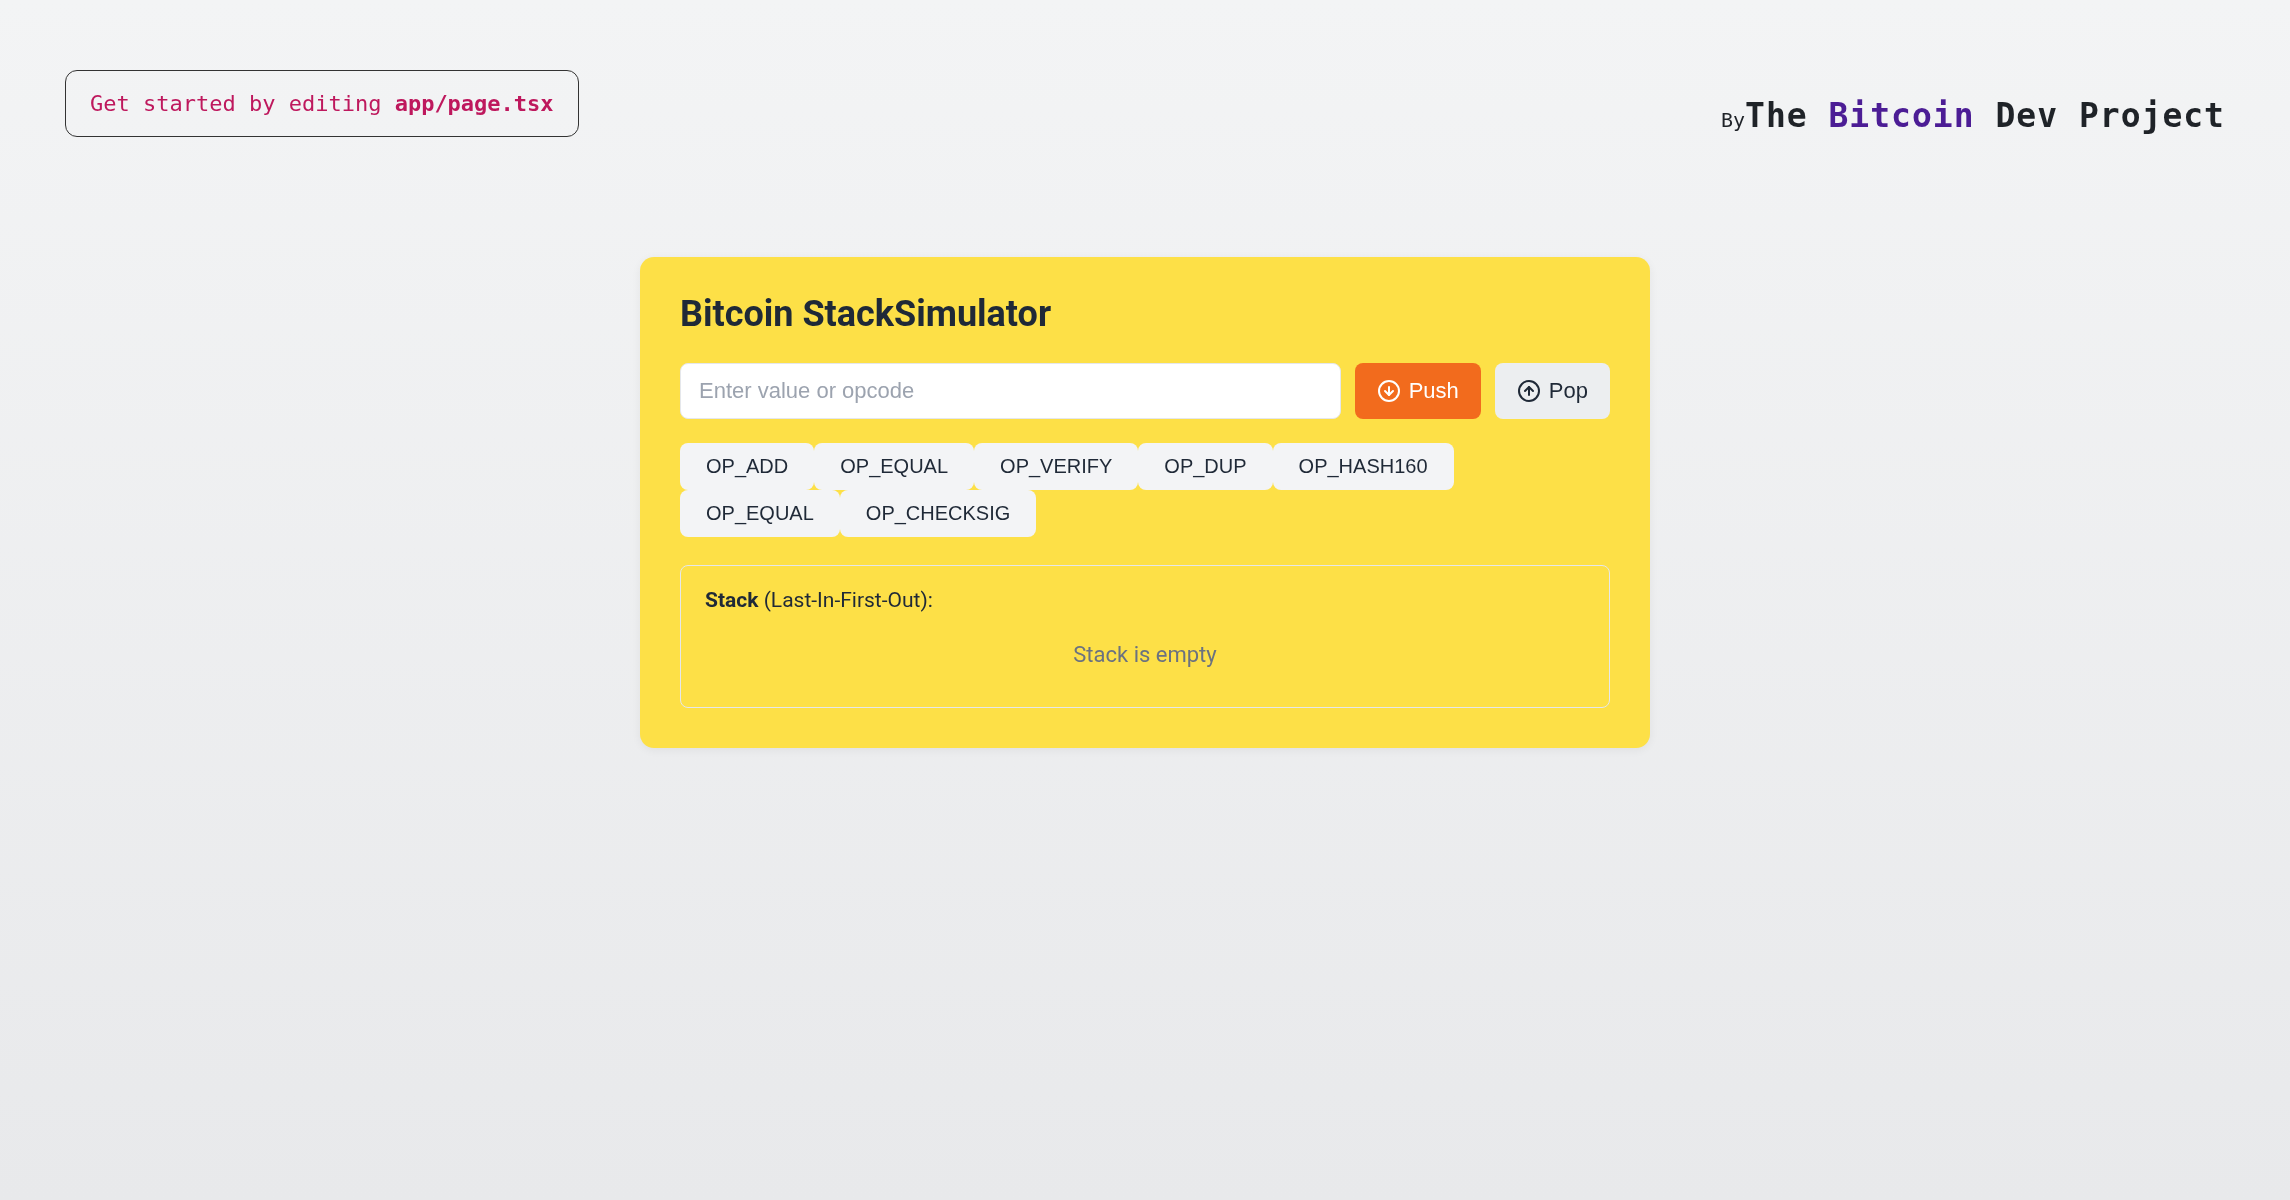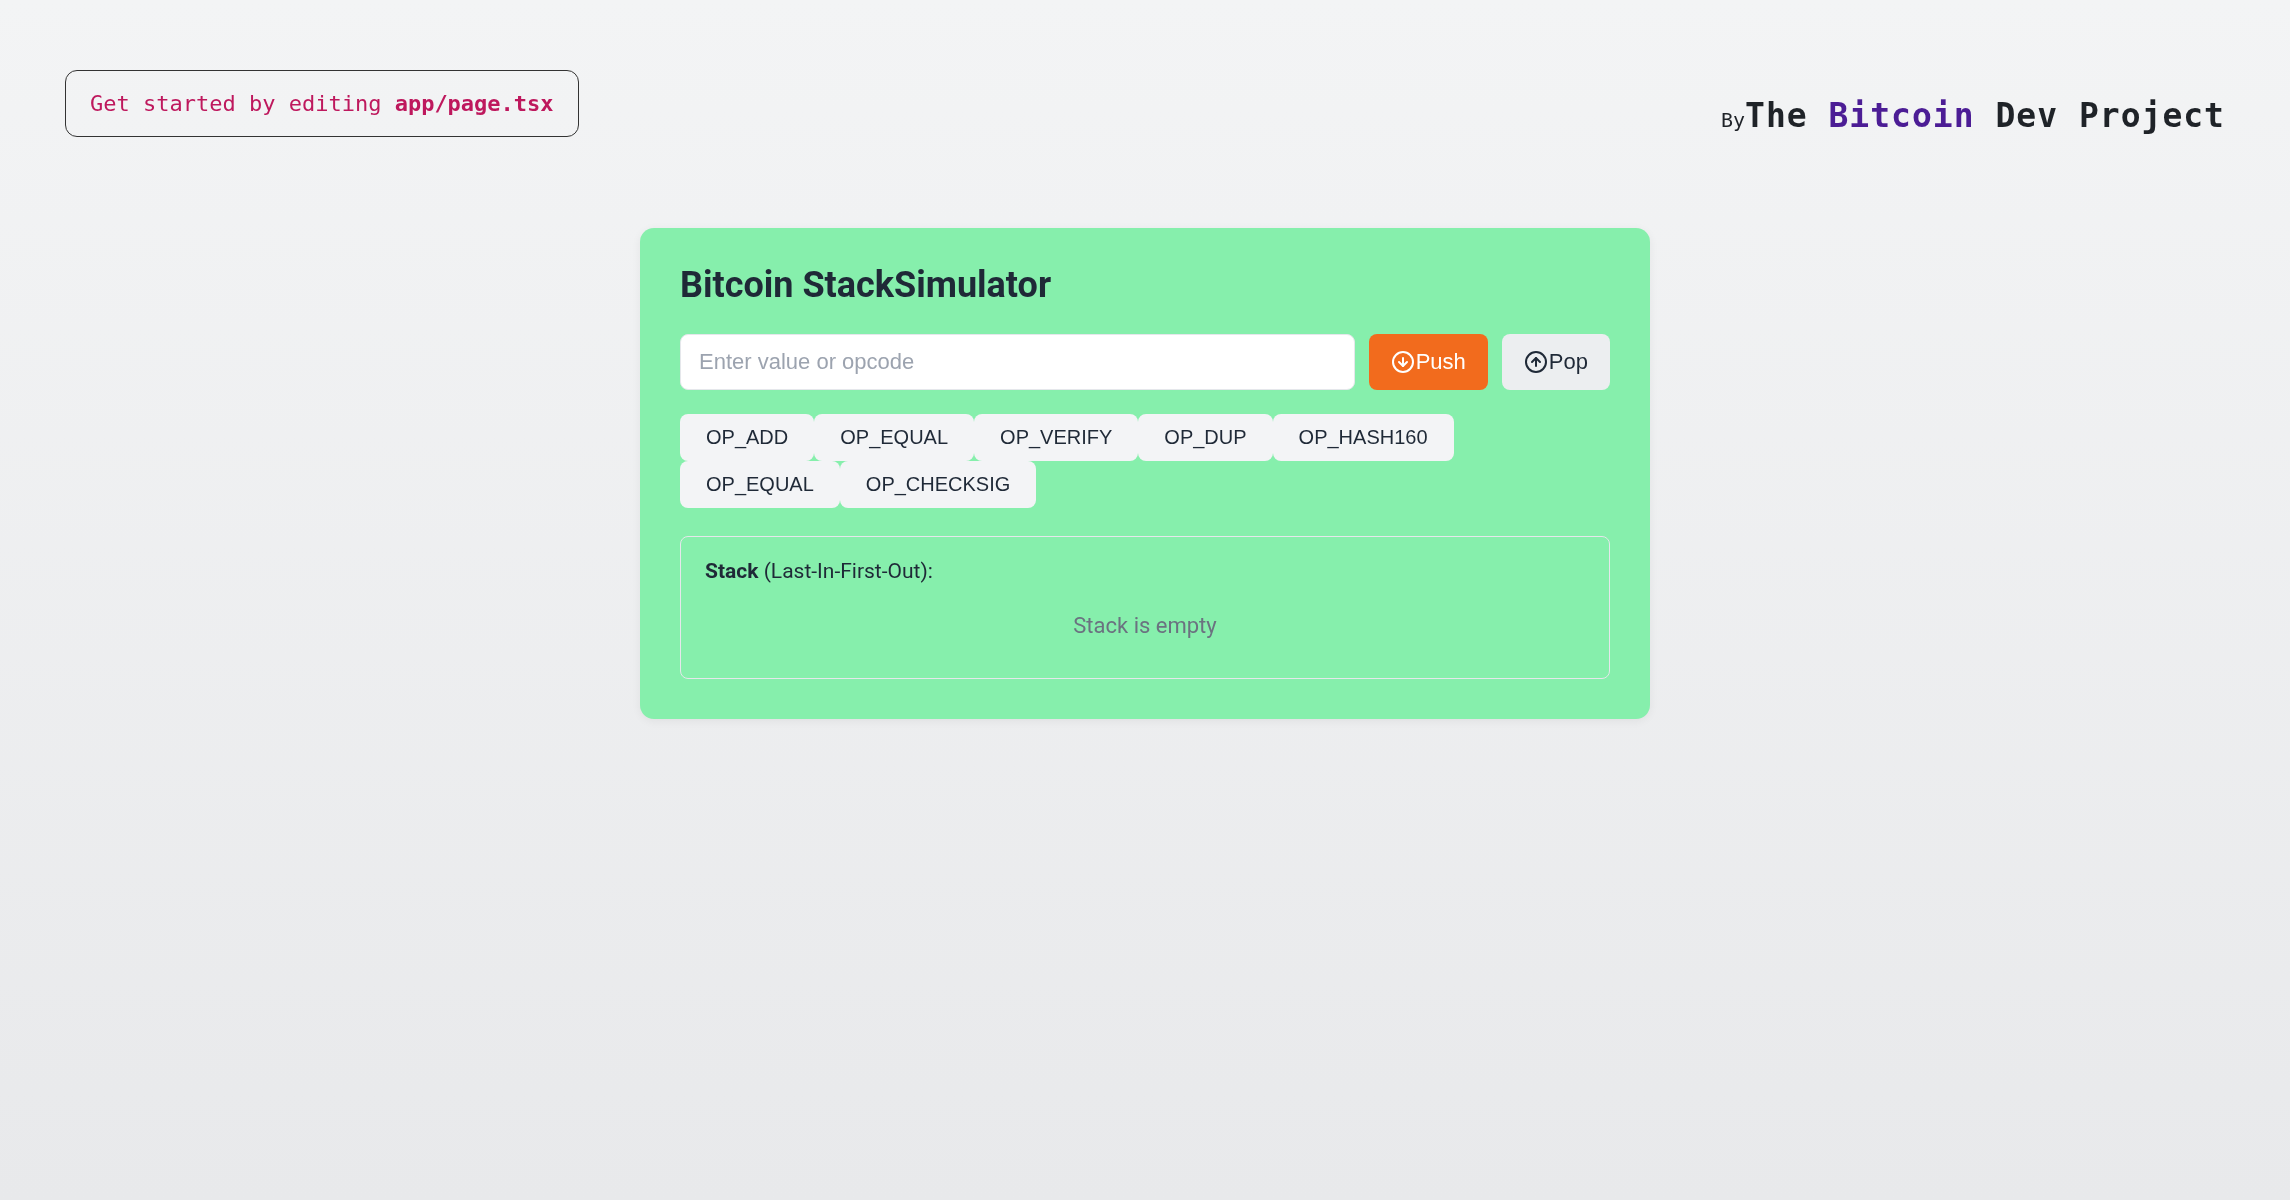--- a/index.html
+++ b/index.html
@@ -54,24 +54,24 @@
       font-weight: 700;
       letter-spacing: 1px;
       color: #1f2328;
     }
 
     .project-name .accent {
       color: #4c1d95;
     }
 
     .card {
-      background: #86efac;
+      background: #fde047;
       border-radius: 14px;
       box-shadow: 0 2px 10px rgba(0,0,0,0.06);
-      margin: 91px auto 0 auto;
+      margin: 120px auto 0 auto;
       width: 1010px;
       padding: 36px 40px 40px 40px;
     }
 
     .card-title {
       font-size: 36px;
       font-weight: 700;
       color: #1f2937;
       margin-bottom: 28px;
     }
@@ -94,21 +94,21 @@
       outline: none;
     }
 
     .opcode-input::placeholder {
       color: #9ca3af;
     }
 
     .btn {
       display: inline-flex;
       align-items: center;
-      gap: 1px;
+      gap: 8px;
       height: 56px;
       padding: 0 22px;
       border: none;
       border-radius: 8px;
       font-size: 22px;
       font-weight: 500;
       cursor: pointer;
     }
 
     .btn-primary {

